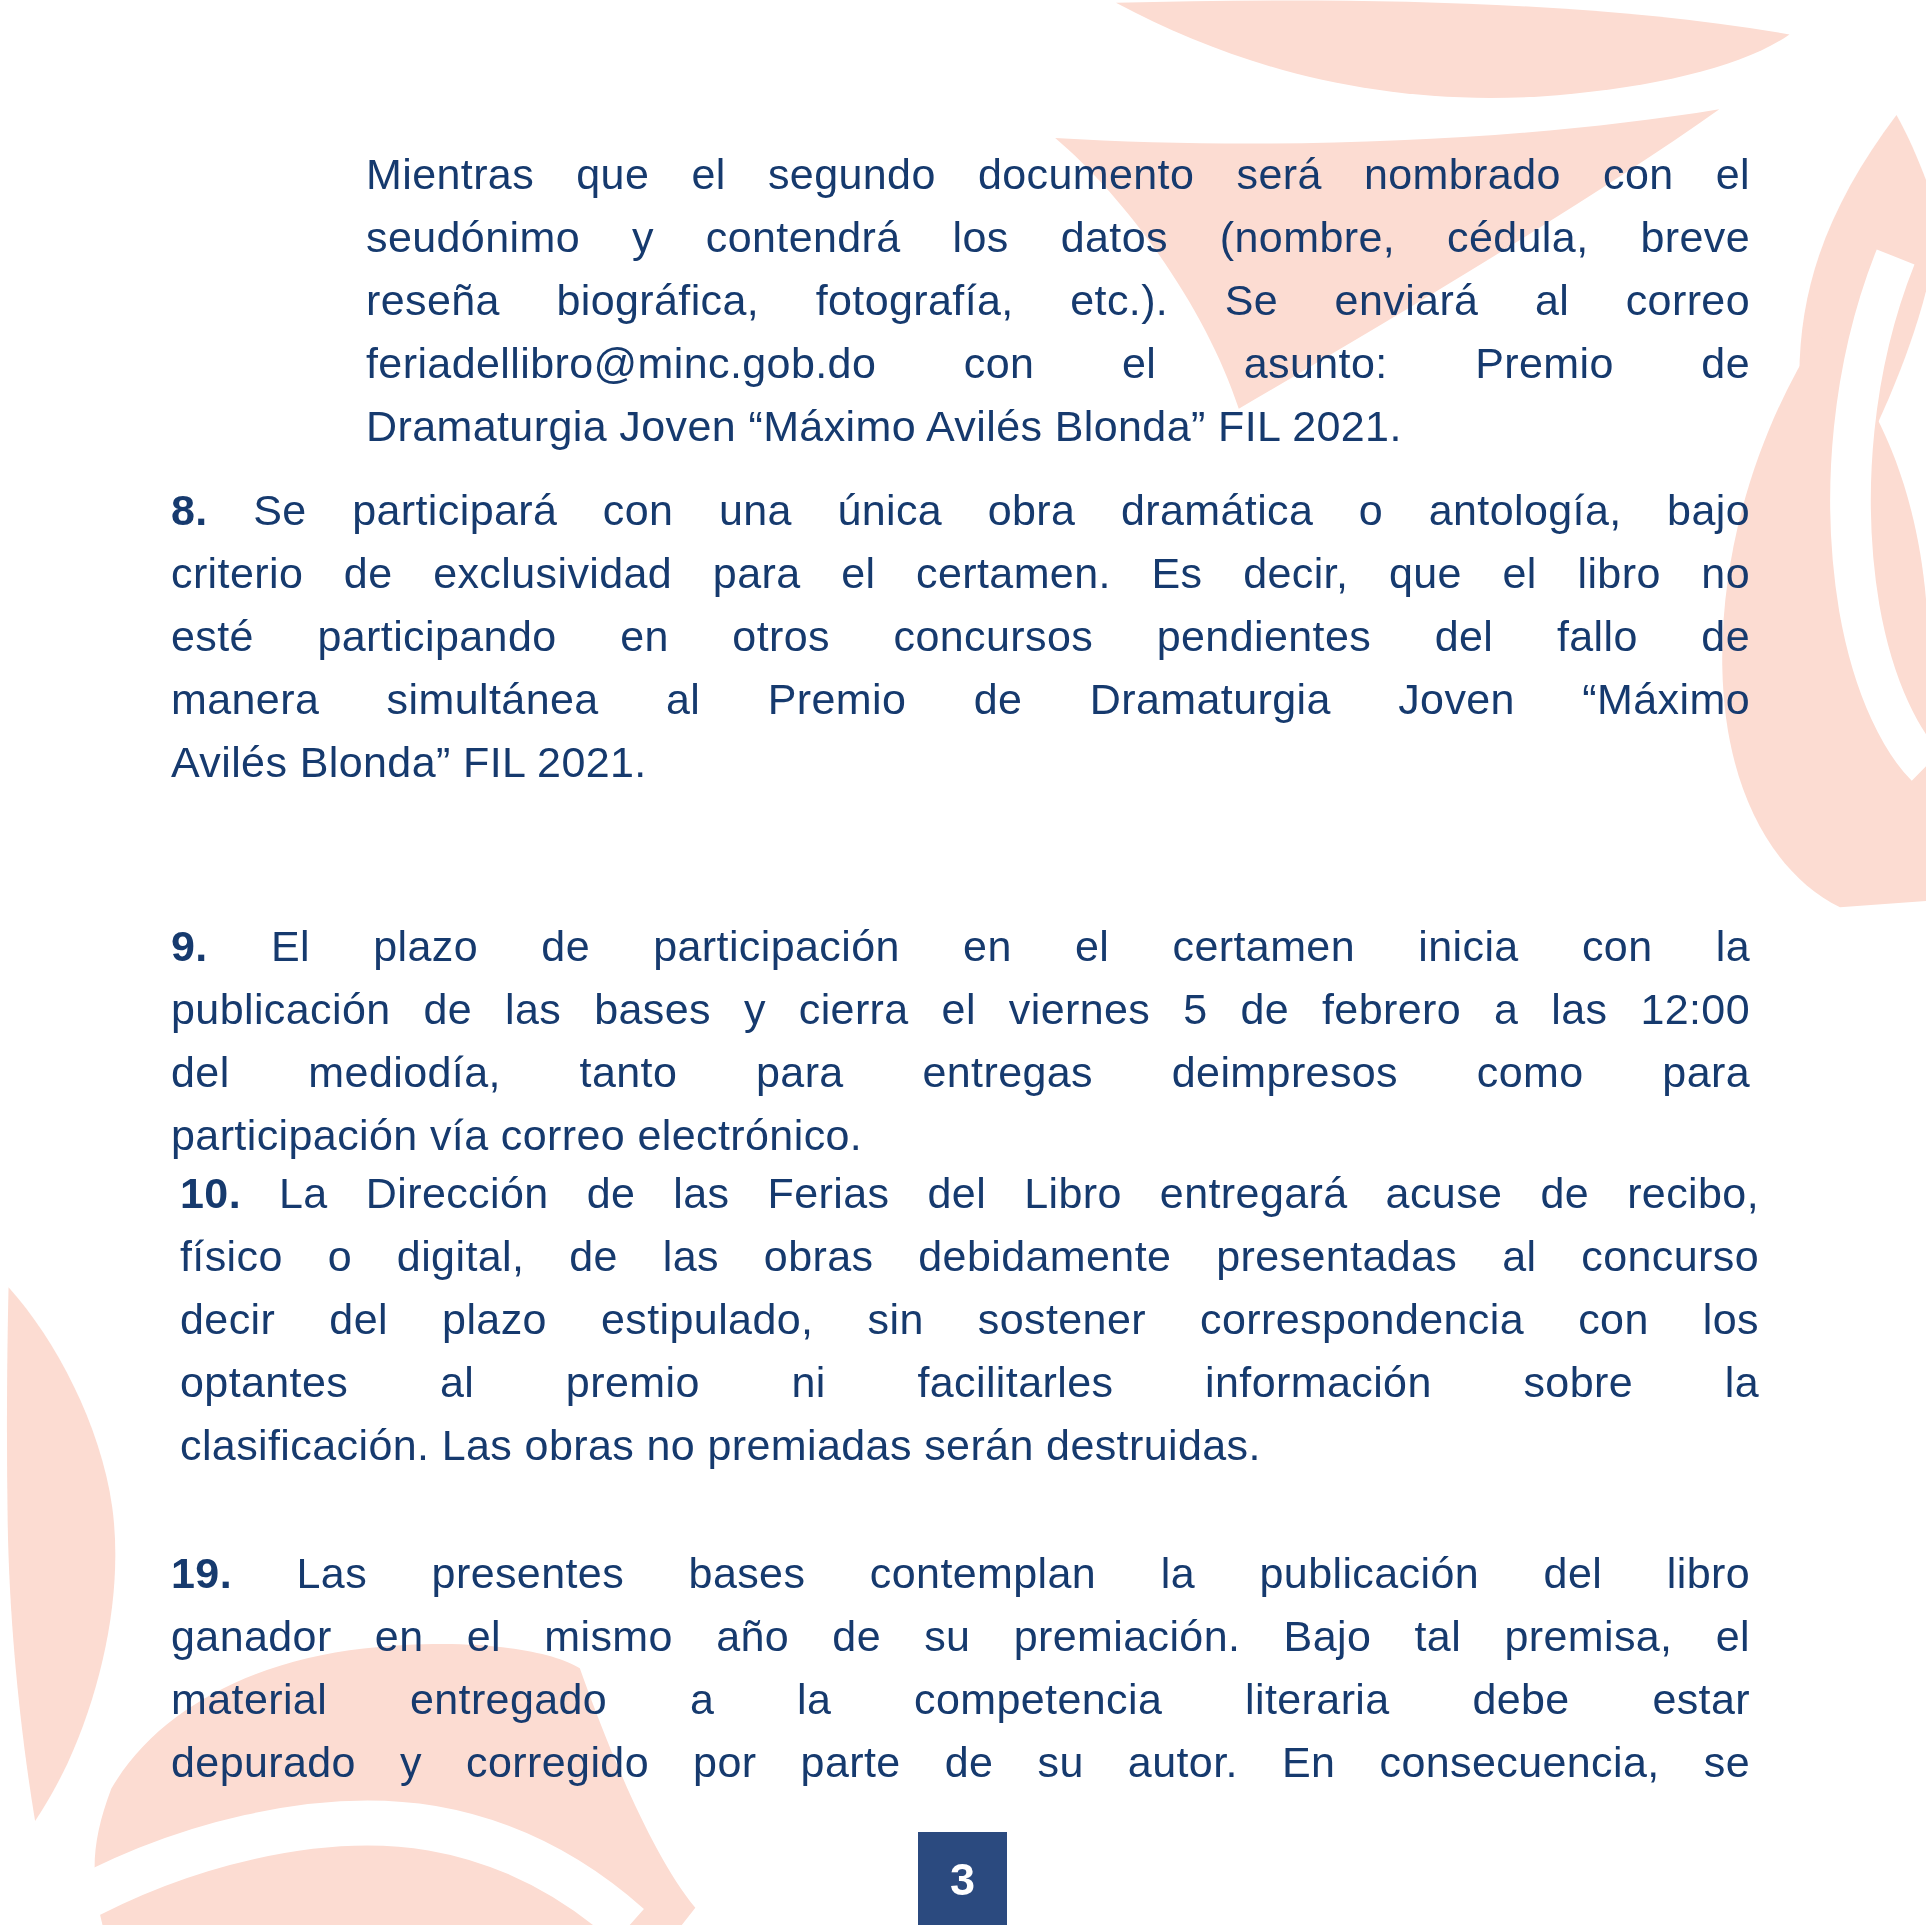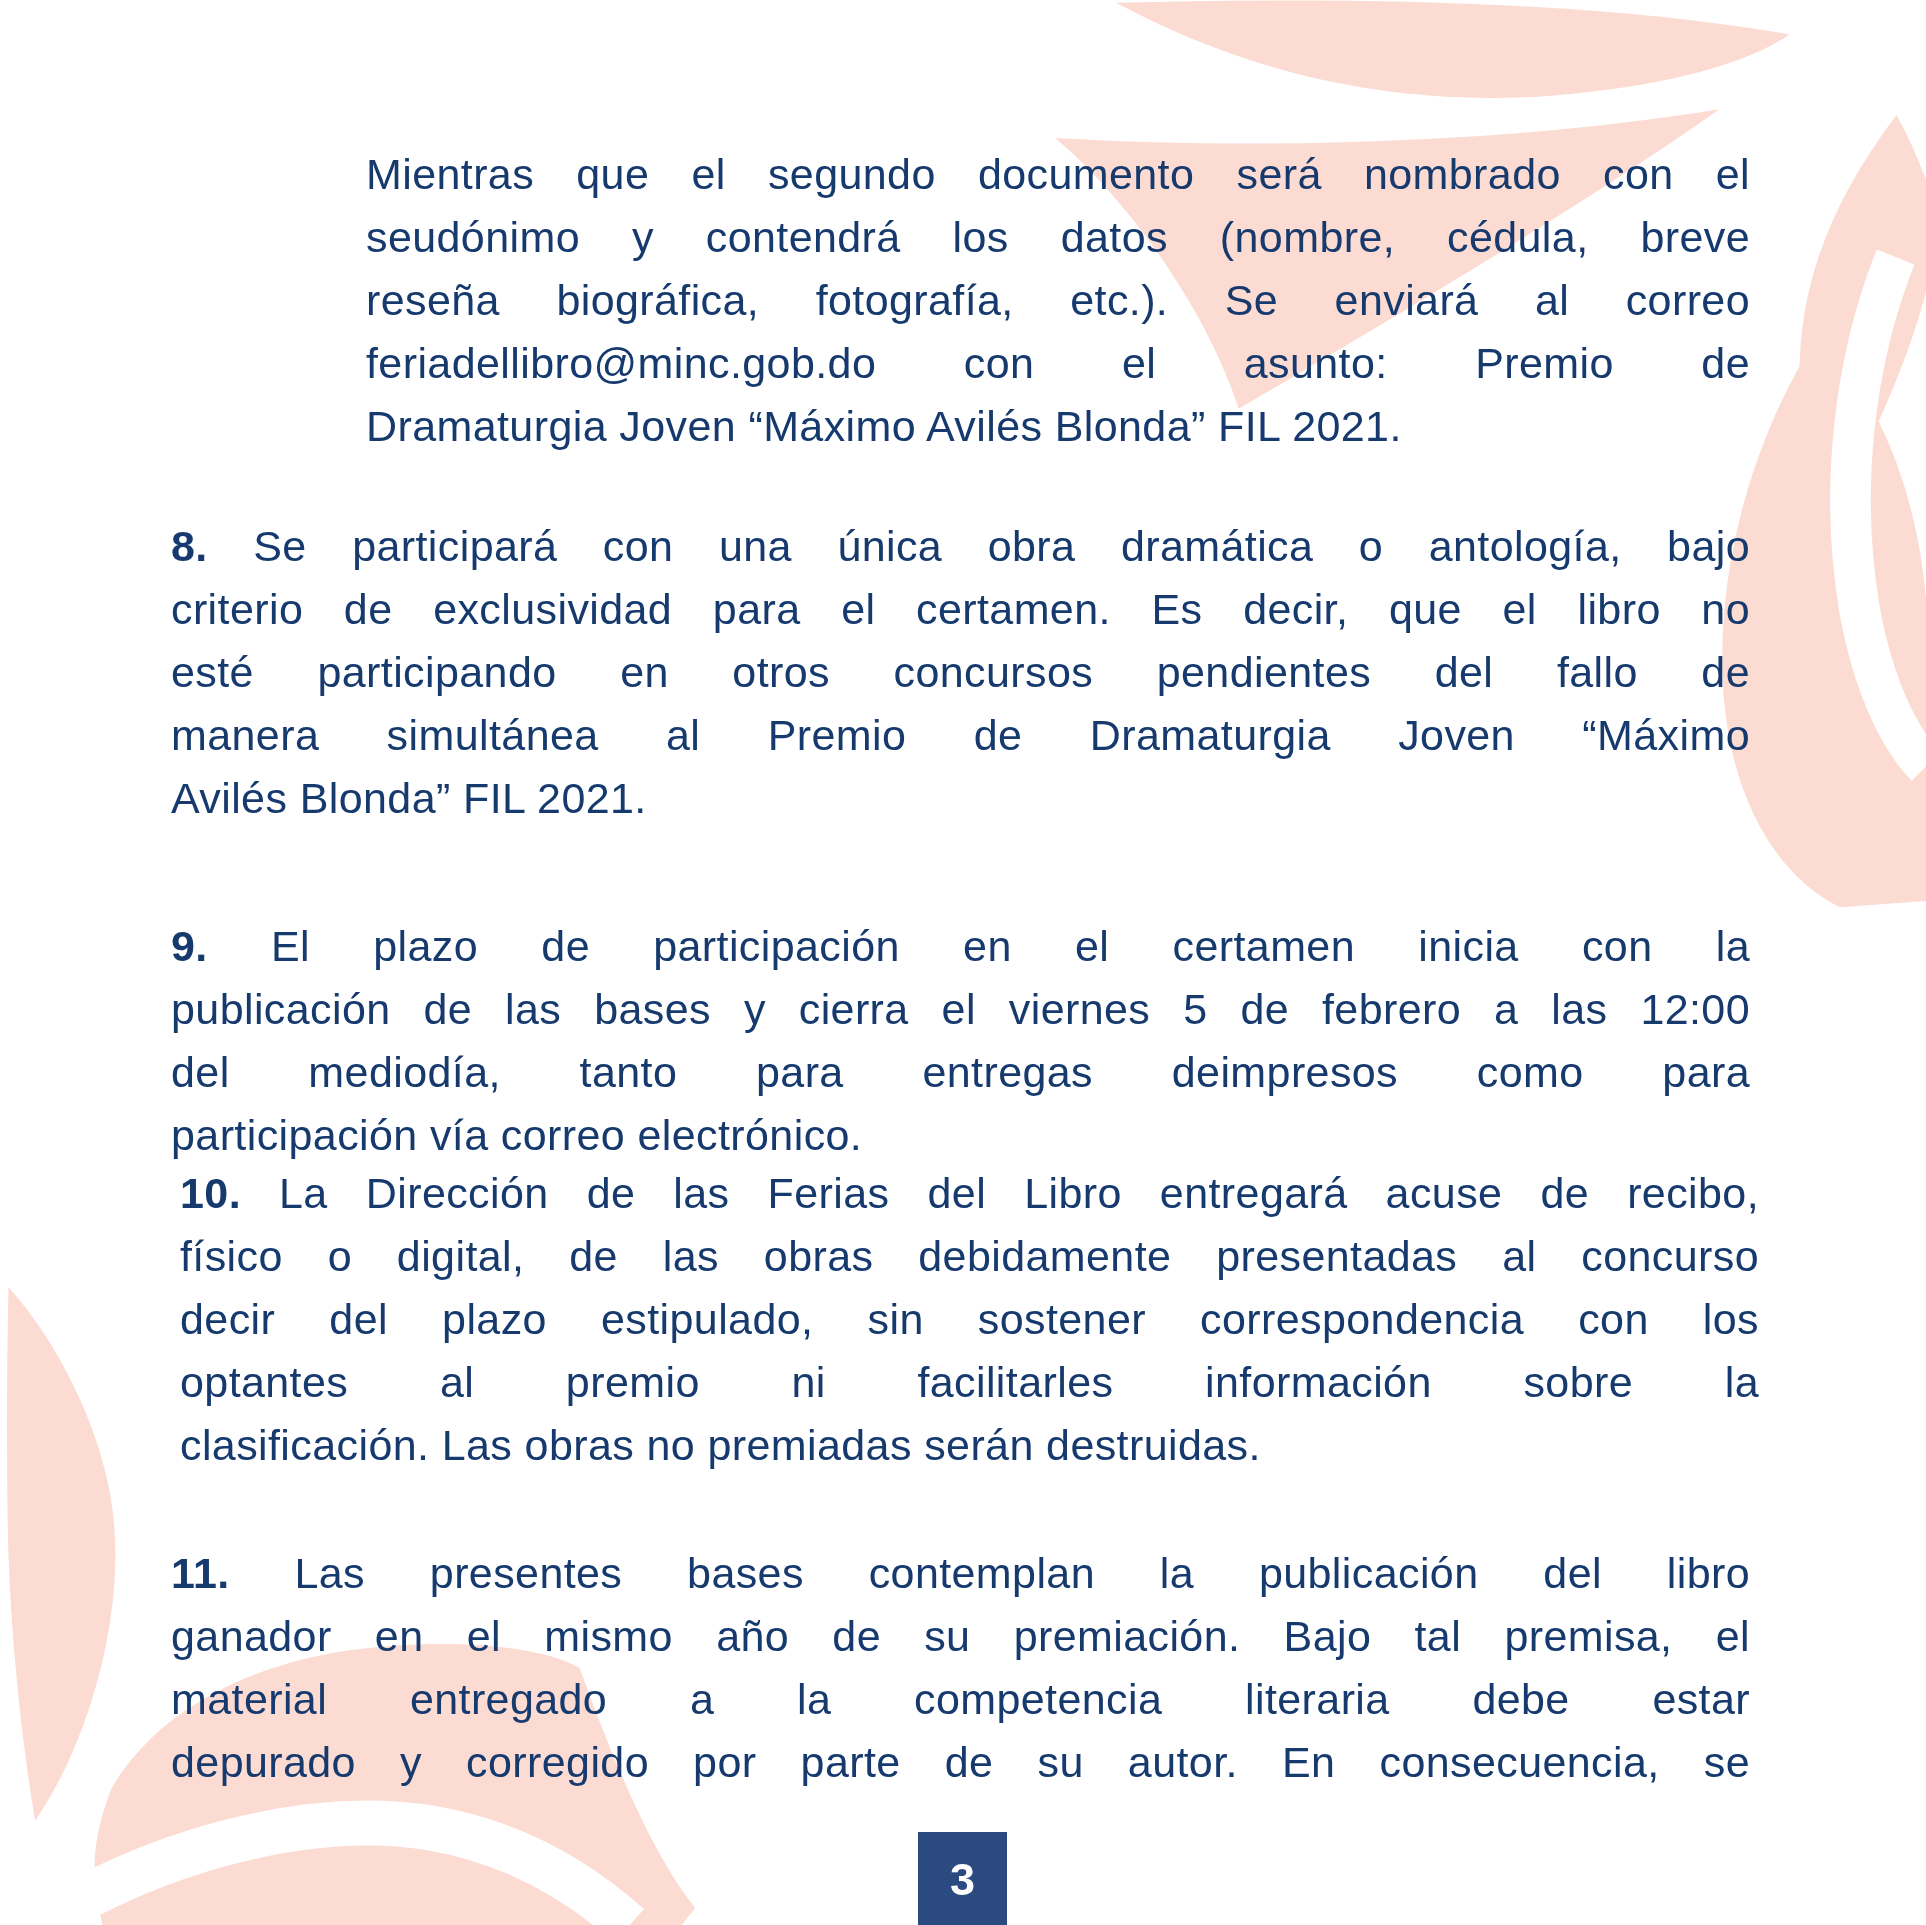--- a/index.html
+++ b/index.html
@@ -30,21 +30,21 @@
     color: var(--navy, #163a6e);
   }
   .para .line {
     text-align: justify;
     text-align-last: justify;
     height: 63px;
   }
   .para .line.last { text-align-last: left; }
   .item-num { font-weight: 700; }
   .para-0 { top: 143px;  left: 366px; width: 1384px; }
-  .para-1 { top: 479px; left: 171px; width: 1579px; margin-top: 36px; }
+  .para-1 { top: 479px; left: 171px; width: 1579px; }
   .para-2 { top: 871px; left: 171px; width: 1579px; margin-top: 44px; }
   .para-3 { top: 1162px; left: 180px; width: 1579px; }
   .para-4 { top: 1542px; left: 171px; width: 1579px; }
   .page-num-box {
     position: absolute;
     left: 918px;
     top: 1832px;
     width: 89px;
     height: 94px;
     background: var(--box, #2b4a7f);
@@ -99,21 +99,21 @@
           <div class="line last">participación vía correo electrónico.</div>
         </div>
         <div class="para para-3">
           <div class="line"><strong class="item-num">10.</strong> La Dirección de las Ferias del Libro entregará acuse de recibo,</div>
           <div class="line">físico o digital, de las obras debidamente presentadas al concurso</div>
           <div class="line">decir del plazo estipulado, sin sostener correspondencia con los</div>
           <div class="line">optantes al premio ni facilitarles información sobre la</div>
           <div class="line last">clasificación. Las obras no premiadas serán destruidas.</div>
         </div>
         <div class="para para-4">
-          <div class="line"><strong class="item-num">11.</strong> Las presentes bases contemplan la publicación del libro</div>
+          <div class="line"><strong class="item-num">19.</strong> Las presentes bases contemplan la publicación del libro</div>
           <div class="line">ganador en el mismo año de su premiación. Bajo tal premisa, el</div>
           <div class="line">material entregado a la competencia literaria debe estar</div>
           <div class="line">depurado y corregido por parte de su autor. En consecuencia, se</div>
         </div>
       </div>
   </main>
 
   <div class="page-num-box">
     <span class="page-num">3</span>
   </div>

